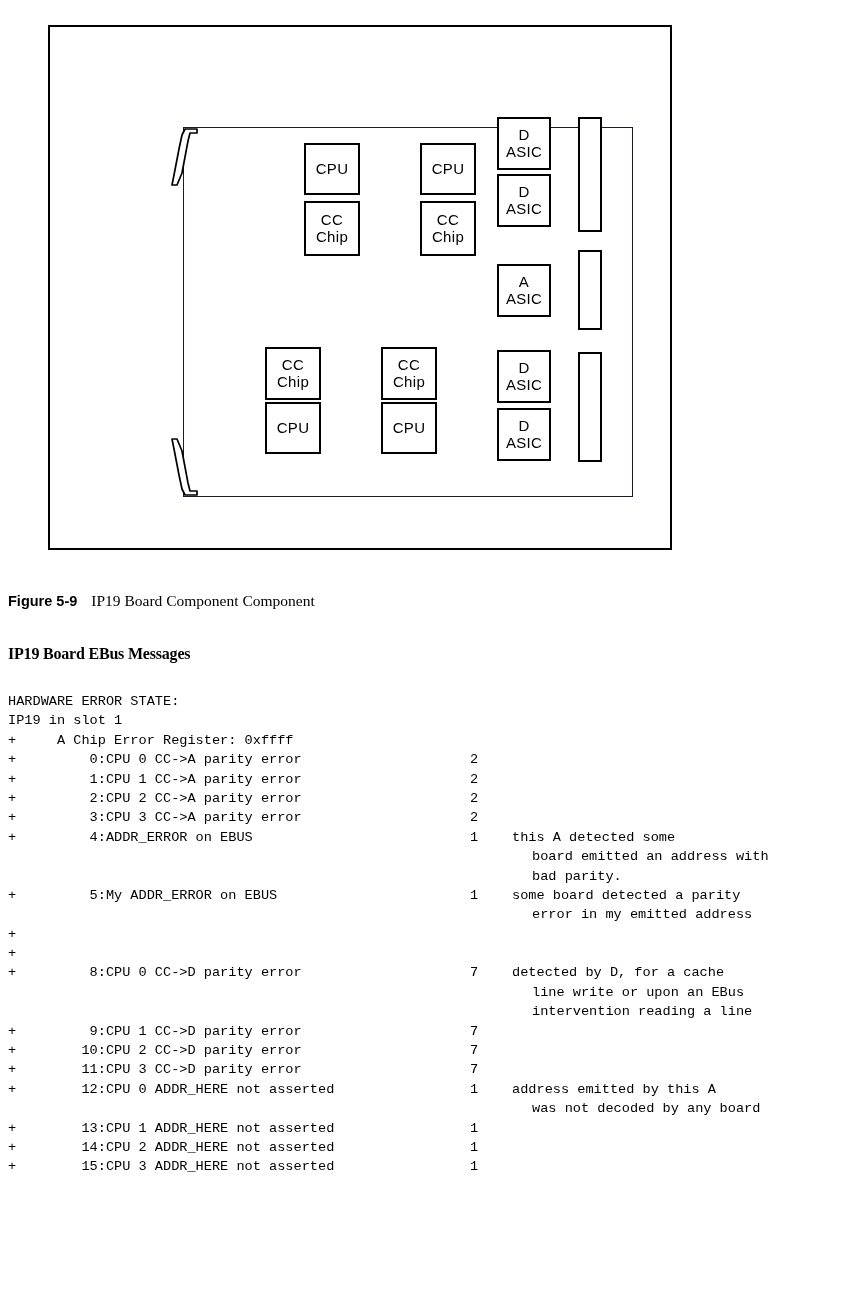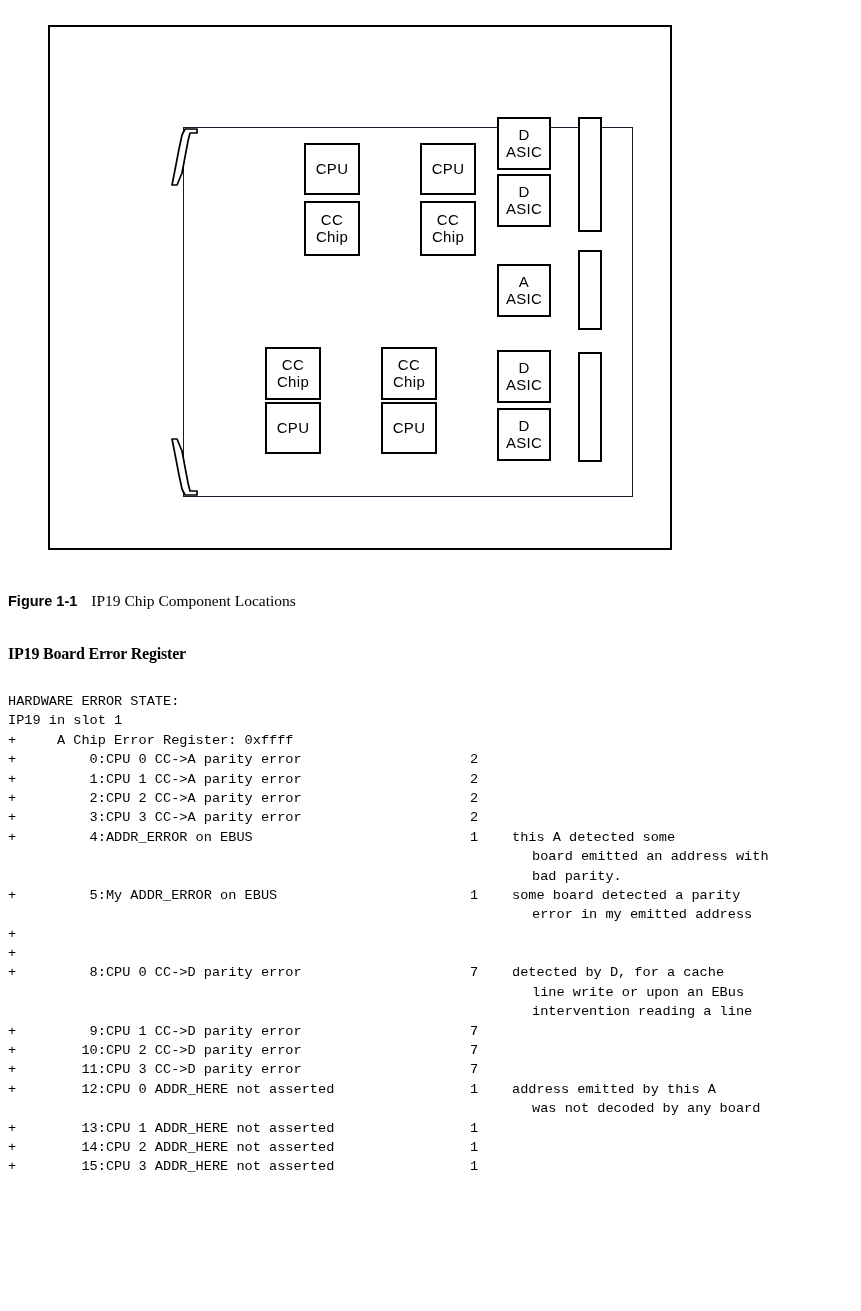--- a/index.html
+++ b/index.html
@@ -173,18 +173,18 @@
       <div class="chip" style="left: 447px; top: 381px; width: 54px; height: 53px;">D
 ASIC</div>
       <div class="connector" style="left: 528px; top: 90px; width: 24px; height: 115px;"></div>
       <div class="connector" style="left: 528px; top: 223px; width: 24px; height: 80px;"></div>
       <div class="connector" style="left: 528px; top: 325px; width: 24px; height: 110px;"></div>
     </div>
 
 </div>
 
 <div id="figure-caption">
-  <span class="fig-label">Figure 1-1</span><span class="fig-title">IP19 Chip Component Locations</span>
+  <span class="fig-label">Figure 5-9</span><span class="fig-title">IP19 Board Component Component</span>
 </div>
 
-<div id="section-heading">IP19 Board Error Register</div>
+<div id="section-heading">IP19 Board EBus Messages</div>
 
 <div id="error-listing"><div class="code-row"><span class="col-text">HARDWARE ERROR STATE:</span></div><div class="code-row"><span class="col-text">IP19 in slot 1</span></div><div class="code-row"><span class="col-plus">+</span><span class="col-text" style="left: 0px;">      A Chip Error Register: 0xffff</span></div><div class="code-row"><span class="col-plus">+</span><span class="col-text" style="left: 0px;">          0:CPU 0 CC-&gt;A parity error</span><span class="col-count">2</span></div><div class="code-row"><span class="col-plus">+</span><span class="col-text" style="left: 0px;">          1:CPU 1 CC-&gt;A parity error</span><span class="col-count">2</span></div><div class="code-row"><span class="col-plus">+</span><span class="col-text" style="left: 0px;">          2:CPU 2 CC-&gt;A parity error</span><span class="col-count">2</span></div><div class="code-row"><span class="col-plus">+</span><span class="col-text" style="left: 0px;">          3:CPU 3 CC-&gt;A parity error</span><span class="col-count">2</span></div><div class="code-row"><span class="col-plus">+</span><span class="col-text" style="left: 0px;">          4:ADDR_ERROR on EBUS</span><span class="col-count">1</span><span class="col-desc">this A detected some</span></div><div class="code-row"><span class="desc-cont">board emitted an address with</span></div><div class="code-row"><span class="desc-cont">bad parity.</span></div><div class="code-row"><span class="col-plus">+</span><span class="col-text" style="left: 0px;">          5:My ADDR_ERROR on EBUS</span><span class="col-count">1</span><span class="col-desc">some board detected a parity</span></div><div class="code-row"><span class="desc-cont">error in my emitted address</span></div><div class="code-row"><span class="col-plus">+</span></div><div class="code-row"><span class="col-plus">+</span></div><div class="code-row"><span class="col-plus">+</span><span class="col-text" style="left: 0px;">          8:CPU 0 CC-&gt;D parity error</span><span class="col-count">7</span><span class="col-desc">detected by D, for a cache</span></div><div class="code-row"><span class="desc-cont">line write or upon an EBus</span></div><div class="code-row"><span class="desc-cont">intervention reading a line</span></div><div class="code-row"><span class="col-plus">+</span><span class="col-text" style="left: 0px;">          9:CPU 1 CC-&gt;D parity error</span><span class="col-count">7</span></div><div class="code-row"><span class="col-plus">+</span><span class="col-text" style="left: 0px;">         10:CPU 2 CC-&gt;D parity error</span><span class="col-count">7</span></div><div class="code-row"><span class="col-plus">+</span><span class="col-text" style="left: 0px;">         11:CPU 3 CC-&gt;D parity error</span><span class="col-count">7</span></div><div class="code-row"><span class="col-plus">+</span><span class="col-text" style="left: 0px;">         12:CPU 0 ADDR_HERE not asserted</span><span class="col-count">1</span><span class="col-desc">address emitted by this A</span></div><div class="code-row"><span class="desc-cont">was not decoded by any board</span></div><div class="code-row"><span class="col-plus">+</span><span class="col-text" style="left: 0px;">         13:CPU 1 ADDR_HERE not asserted</span><span class="col-count">1</span></div><div class="code-row"><span class="col-plus">+</span><span class="col-text" style="left: 0px;">         14:CPU 2 ADDR_HERE not asserted</span><span class="col-count">1</span></div><div class="code-row"><span class="col-plus">+</span><span class="col-text" style="left: 0px;">         15:CPU 3 ADDR_HERE not asserted</span><span class="col-count">1</span></div></div>
 
 </body></html>

